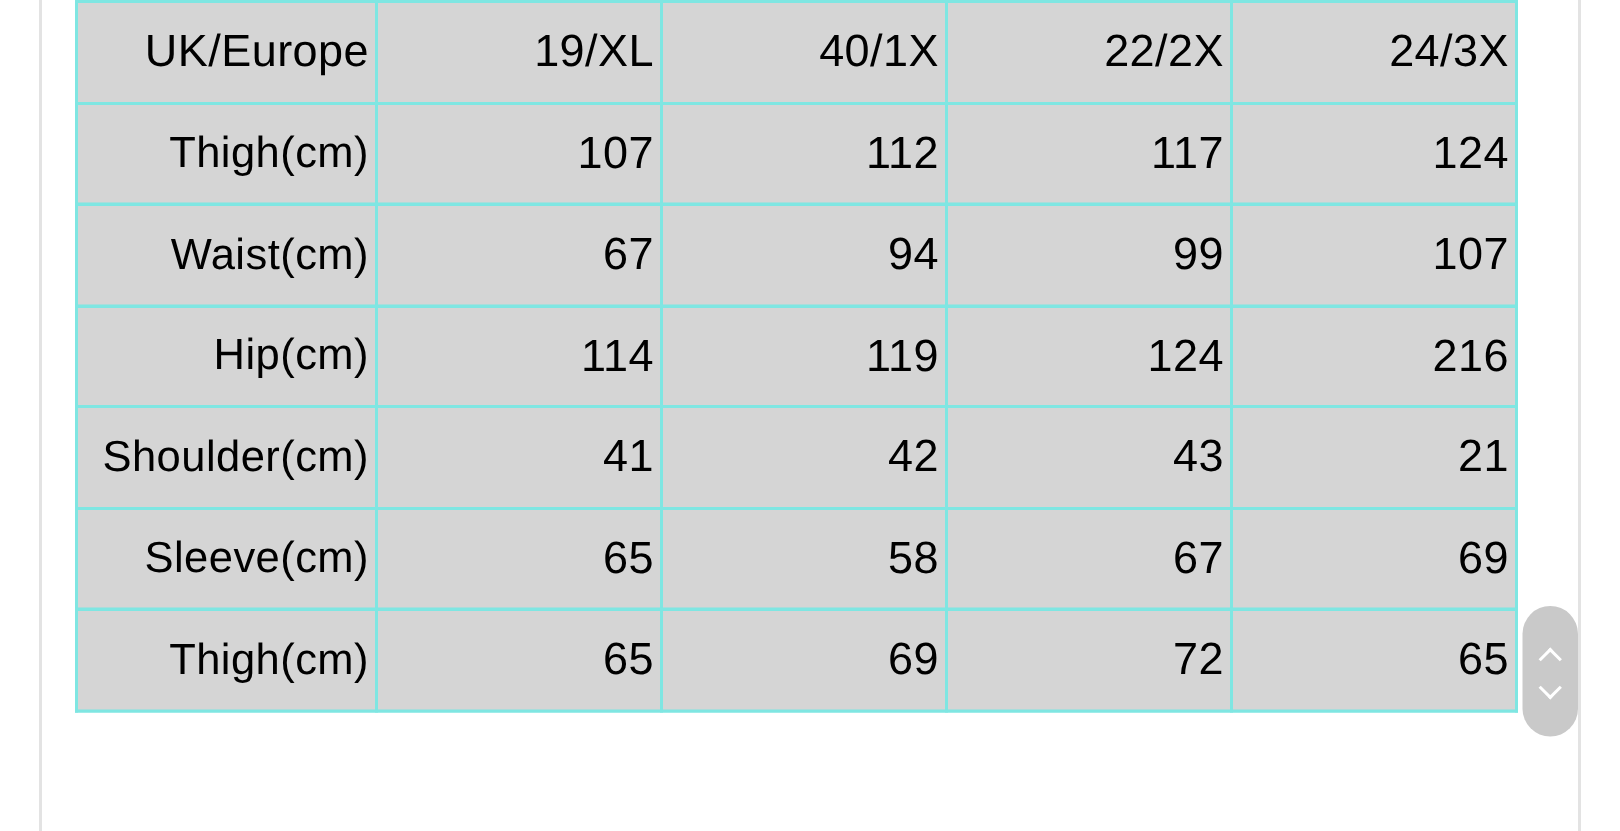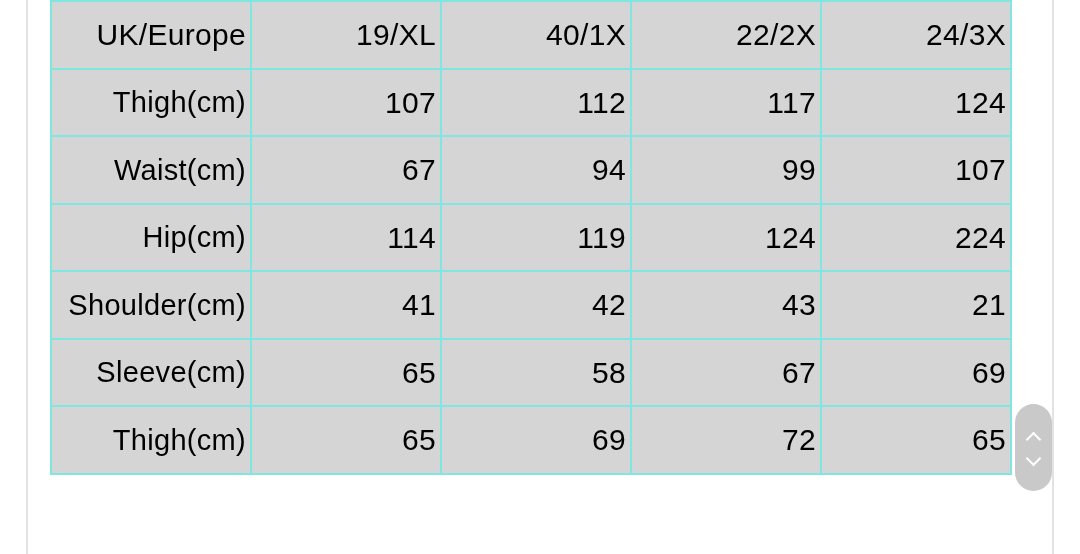--- a/index.html
+++ b/index.html
@@ -147,21 +147,21 @@
             <td>67</td>
             <td>94</td>
             <td>99</td>
             <td>107</td>
           </tr>
           <tr>
             <td class="label-cell">Hip(cm)</td>
             <td>114</td>
             <td>119</td>
             <td>124</td>
-            <td>224</td>
+            <td>216</td>
           </tr>
           <tr>
             <td class="label-cell">Shoulder(cm)</td>
             <td>41</td>
             <td>42</td>
             <td>43</td>
             <td>21</td>
           </tr>
           <tr>
             <td class="label-cell">Sleeve(cm)</td>

